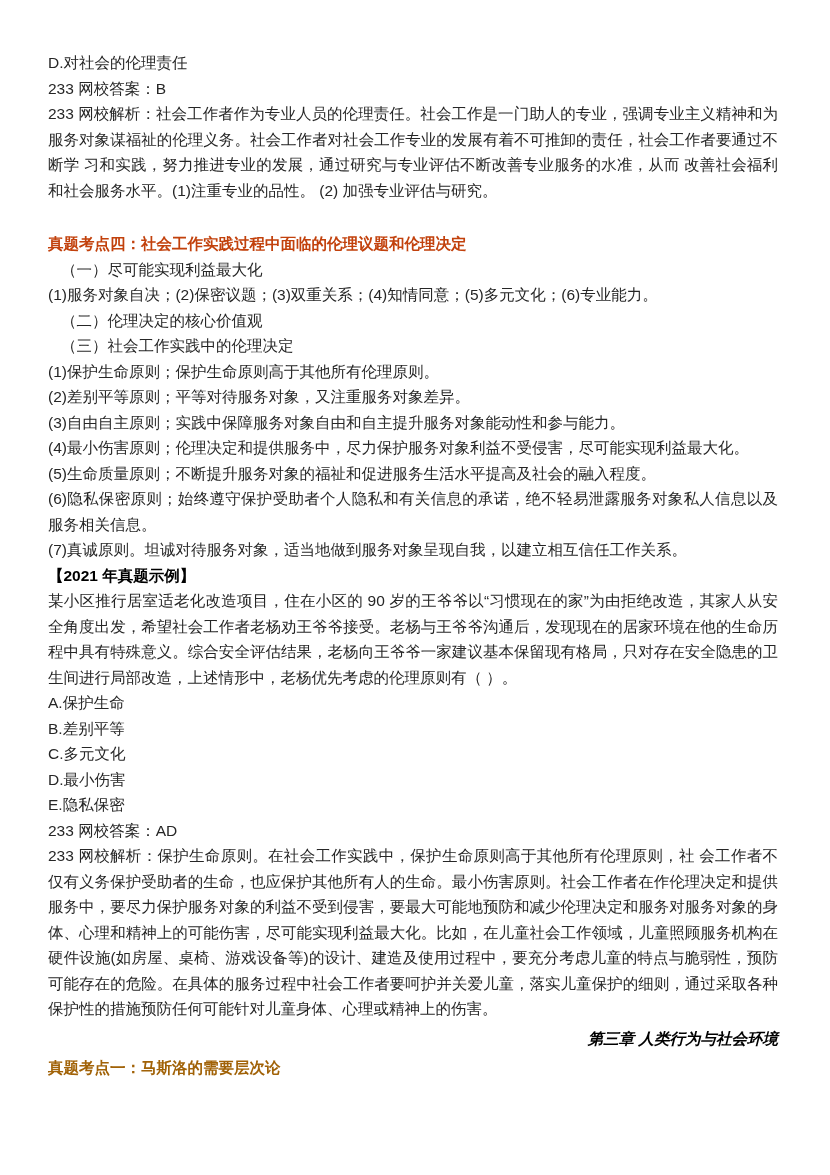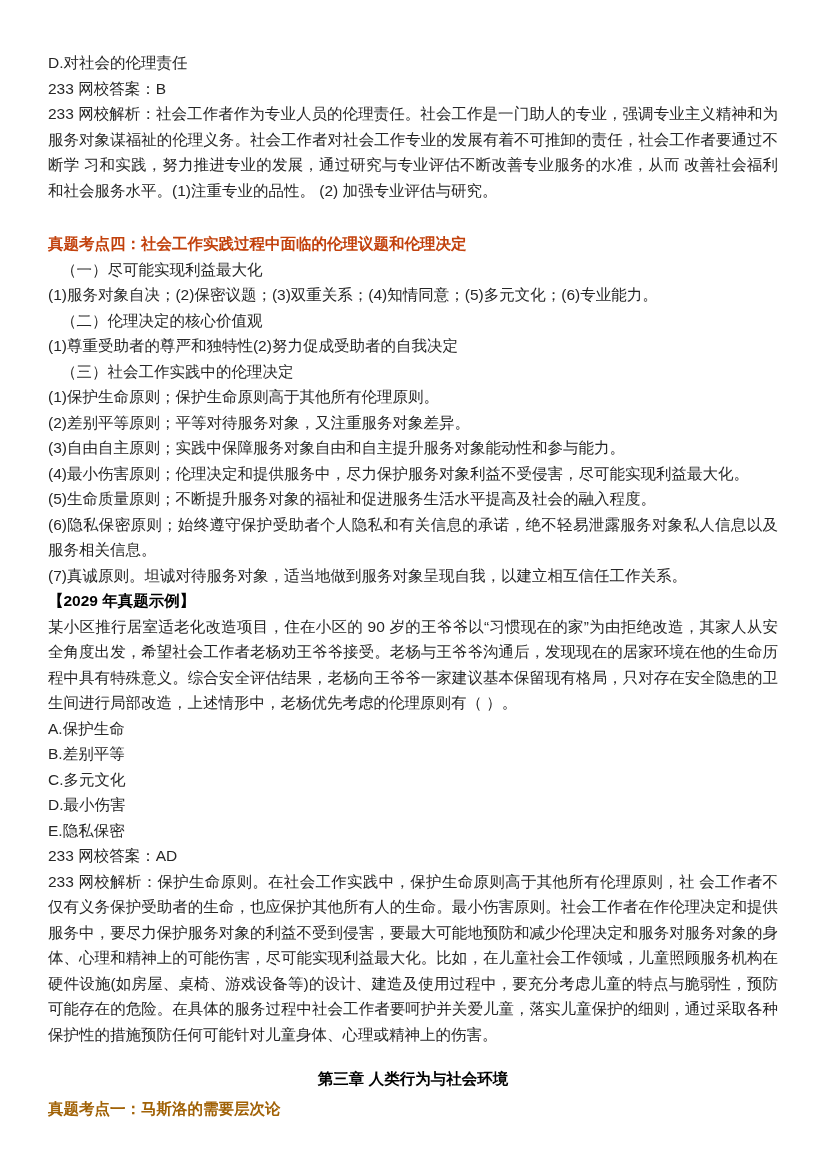--- a/index.html
+++ b/index.html
@@ -36,22 +36,23 @@
   }
   .para.h1 {
     font-weight: 700;
     color: #c2410c;
     text-align: left;
     margin-top: 28px;
   }
   .para.chapter {
     font-weight: 700;
     color: #000000;
-    text-align: center;
-    margin-top: 19px;
+    text-align: right;
+    margin-top: 4px;
+    font-style: italic;
   }
   .para.h2 {
     font-weight: 700;
     color: #a16207;
     text-align: left;
     margin-top: 4px;
   }
   .para.indent {
     padding-left: 13px;
   }
@@ -61,30 +62,29 @@
 
 <div class="page">
   <div id="content">
       <div class="para">D.对社会的伦理责任</div>
       <div class="para">233 网校答案：B</div>
       <div class="para">233 网校解析：社会工作者作为专业人员的伦理责任。社会工作是一门助人的专业，强调专业主义精神和为服务对象谋福祉的伦理义务。社会工作者对社会工作专业的发展有着不可推卸的责任，社会工作者要通过不断学 习和实践，努力推进专业的发展，通过研究与专业评估不断改善专业服务的水准，从而 改善社会福利和社会服务水平。(1)注重专业的品性。 (2) 加强专业评估与研究。</div>
       <div class="para h1">真题考点四：社会工作实践过程中面临的伦理议题和伦理决定</div>
       <div class="para indent">（一）尽可能实现利益最大化</div>
       <div class="para">(1)服务对象自决；(2)保密议题；(3)双重关系；(4)知情同意；(5)多元文化；(6)专业能力。</div>
       <div class="para indent">（二）伦理决定的核心价值观</div>
-      <div class="para">(1)尊重受助者的尊严和独特性(2)努力促成受助者的自我决定</div>
       <div class="para indent">（三）社会工作实践中的伦理决定</div>
       <div class="para">(1)保护生命原则；保护生命原则高于其他所有伦理原则。</div>
       <div class="para">(2)差别平等原则；平等对待服务对象，又注重服务对象差异。</div>
       <div class="para">(3)自由自主原则；实践中保障服务对象自由和自主提升服务对象能动性和参与能力。</div>
       <div class="para">(4)最小伤害原则；伦理决定和提供服务中，尽力保护服务对象利益不受侵害，尽可能实现利益最大化。</div>
       <div class="para">(5)生命质量原则；不断提升服务对象的福祉和促进服务生活水平提高及社会的融入程度。</div>
       <div class="para">(6)隐私保密原则；始终遵守保护受助者个人隐私和有关信息的承诺，绝不轻易泄露服务对象私人信息以及服务相关信息。</div>
       <div class="para">(7)真诚原则。坦诚对待服务对象，适当地做到服务对象呈现自我，以建立相互信任工作关系。</div>
-      <div class="para bold">【2029 年真题示例】</div>
+      <div class="para bold">【2021 年真题示例】</div>
       <div class="para">某小区推行居室适老化改造项目，住在小区的 90 岁的王爷爷以“习惯现在的家”为由拒绝改造，其家人从安全角度出发，希望社会工作者老杨劝王爷爷接受。老杨与王爷爷沟通后，发现现在的居家环境在他的生命历程中具有特殊意义。综合安全评估结果，老杨向王爷爷一家建议基本保留现有格局，只对存在安全隐患的卫生间进行局部改造，上述情形中，老杨优先考虑的伦理原则有（ ）。</div>
       <div class="para">A.保护生命</div>
       <div class="para">B.差别平等</div>
       <div class="para">C.多元文化</div>
       <div class="para">D.最小伤害</div>
       <div class="para">E.隐私保密</div>
       <div class="para">233 网校答案：AD</div>
       <div class="para">233 网校解析：保护生命原则。在社会工作实践中，保护生命原则高于其他所有伦理原则，社 会工作者不仅有义务保护受助者的生命，也应保护其他所有人的生命。最小伤害原则。社会工作者在作伦理决定和提供服务中，要尽力保护服务对象的利益不受到侵害，要最大可能地预防和减少伦理决定和服务对服务对象的身体、心理和精神上的可能伤害，尽可能实现利益最大化。比如，在儿童社会工作领域，儿童照顾服务机构在硬件设施(如房屋、桌椅、游戏设备等)的设计、建造及使用过程中，要充分考虑儿童的特点与脆弱性，预防可能存在的危险。在具体的服务过程中社会工作者要呵护并关爱儿童，落实儿童保护的细则，通过采取各种保护性的措施预防任何可能针对儿童身体、心理或精神上的伤害。</div>
       <div class="para chapter">第三章 人类行为与社会环境</div>
       <div class="para h2">真题考点一：马斯洛的需要层次论</div>

